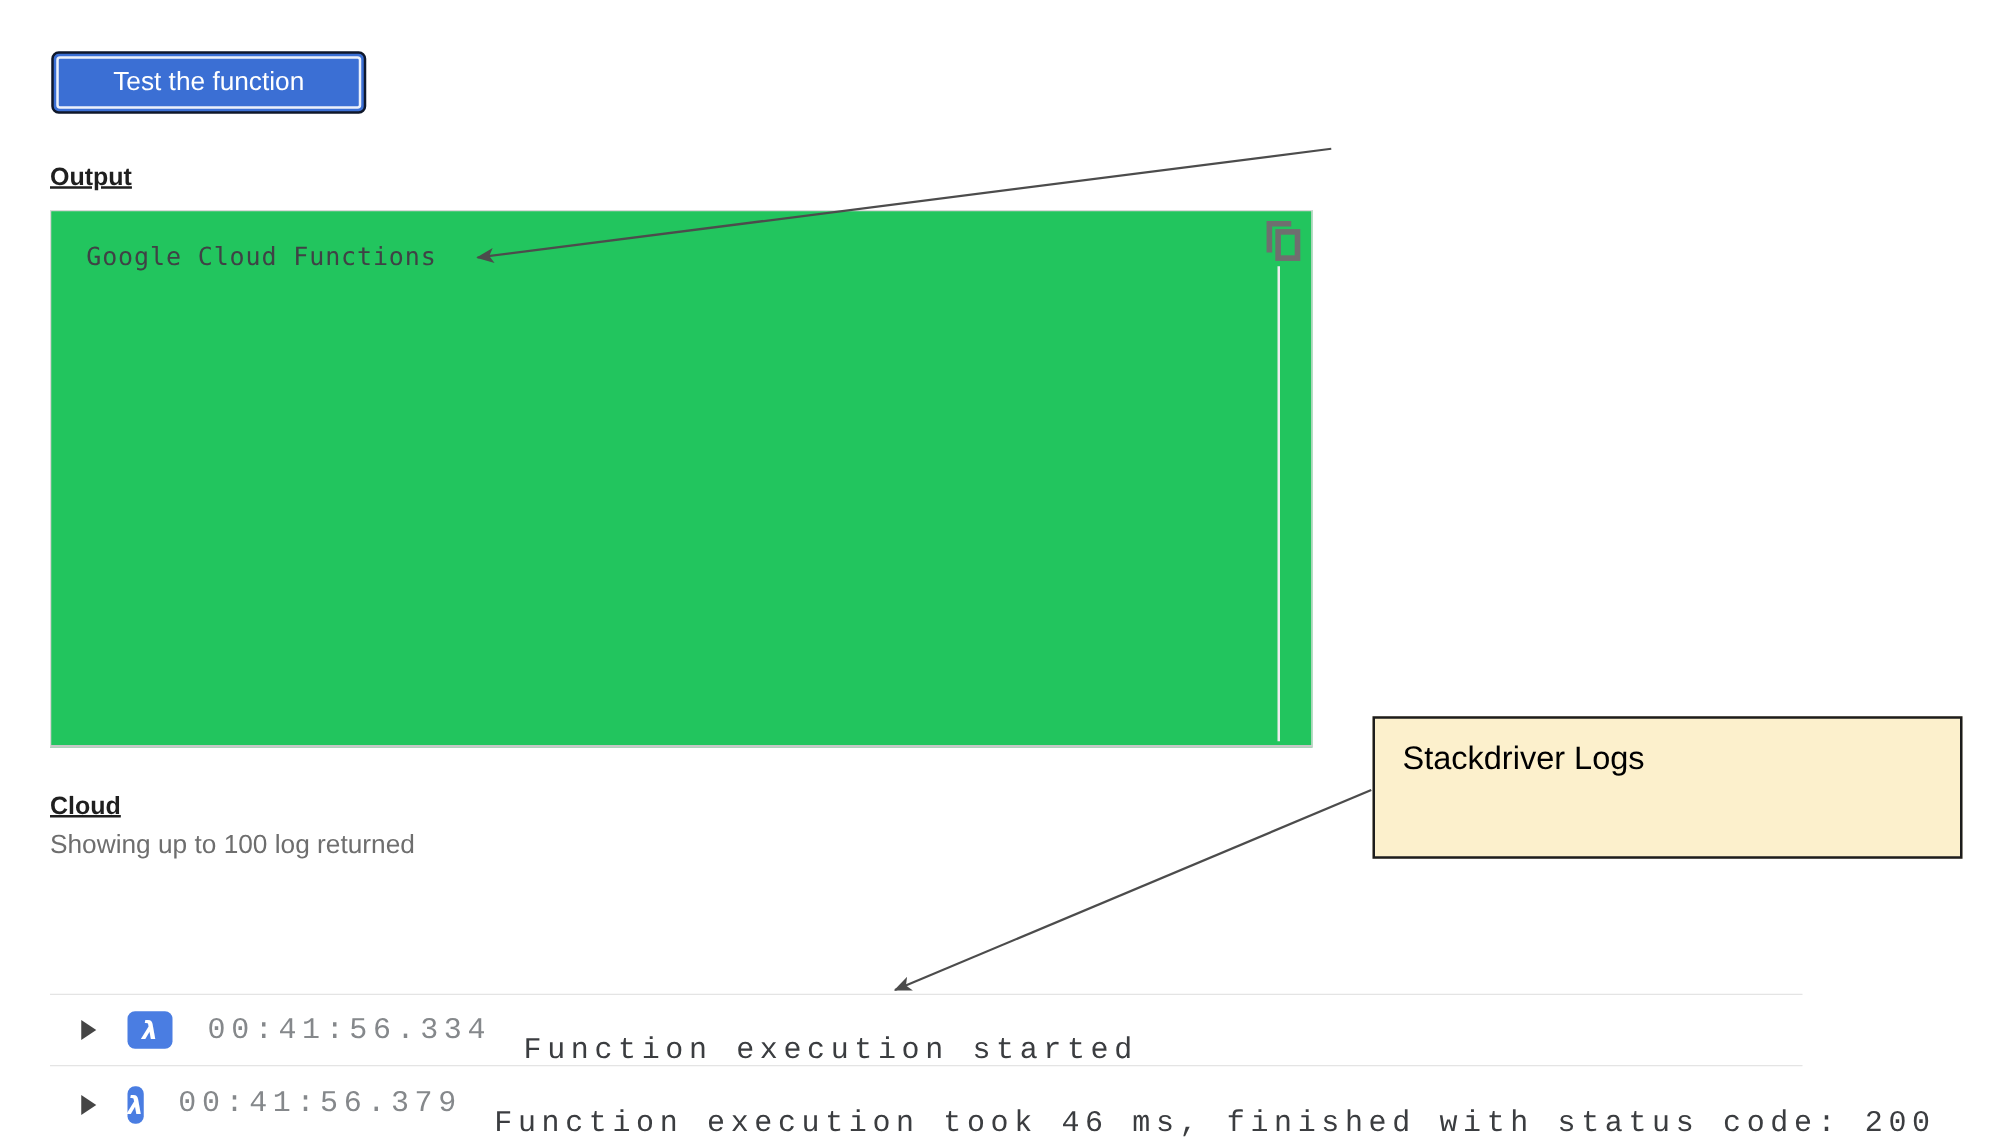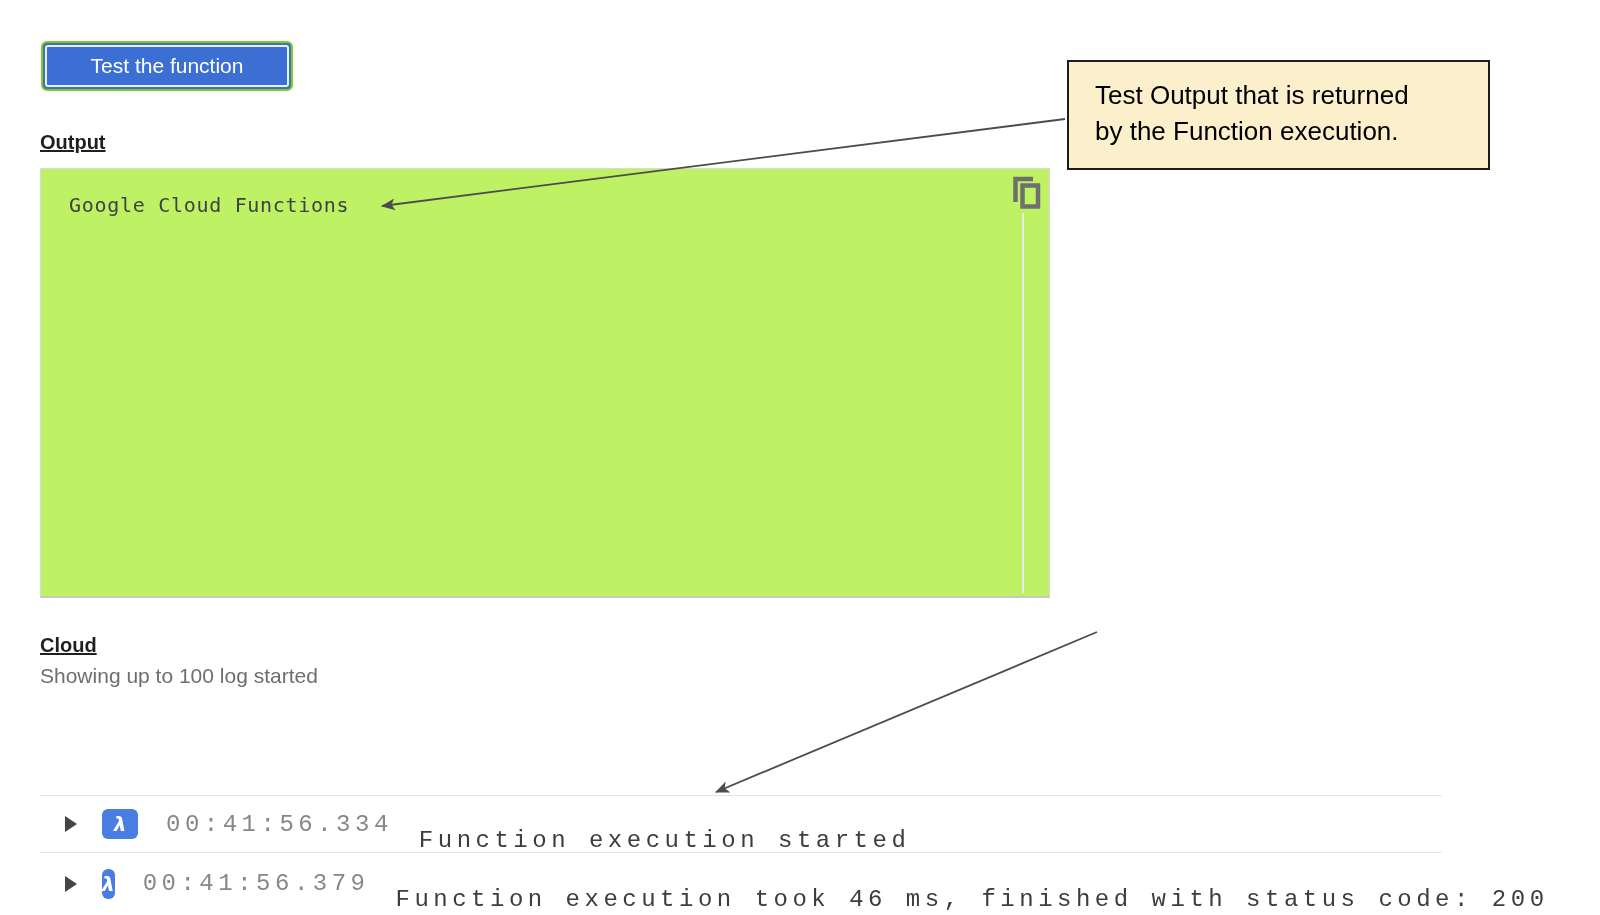--- a/index.html
+++ b/index.html
@@ -5,40 +5,40 @@
   * { margin:0; padding:0; box-sizing:border-box; }
   html,body { background:#ffffff; }
   .stage {
     position:relative; width:1600px; height:915px; overflow:hidden;
     background:#ffffff; font-family:"Liberation Sans", sans-serif;
   }
 
   
   .test-btn {
     position:absolute; left:41px; top:41px; width:252px; height:50px;
-    background:#3b6fd4; border:2px solid #84cc16; border-radius:6px;
+    background:#3b6fd4; border:2px solid #0f172a; border-radius:6px;
     color:#ffffff; font-size:21px; font-family:"Liberation Sans", sans-serif;
     cursor:pointer; text-align:center;
   }
   .test-btn::after {
     content:""; position:absolute; inset:2px;
     border:2px solid rgba(255,255,255,0.9); border-radius:3px;
     pointer-events:none;
   }
 
   .section-label {
     position:absolute; left:40px; font-size:20px; font-weight:bold; color:#1f1f1f;text-decoration:underline;
   }
   .output-label { top:131px; }
   .logs-label  { top:634px; }
 
   
   .output-box {
     position:absolute; left:40px; top:168px; width:1010px; height:430px;
-    background:#bef264; border:1px solid #d9d9d9; border-bottom:2px solid #c7c7c7;
+    background:#22c55e; border:1px solid #d9d9d9; border-bottom:2px solid #c7c7c7;
   }
   .output-text {
     position:absolute; left:28px; top:24px;
     font-family:"DejaVu Sans Mono", monospace; font-size:20px;
     letter-spacing:0.7px; color:#3f4245; white-space:pre;
   }
   .scroll-line {
     position:absolute; right:25px; top:44px; bottom:3px; width:2px; background:#ececec;
   }
   .copy-btn {
@@ -105,37 +105,36 @@
     <div class="output-text">Google Cloud Functions</div>
     <div class="scroll-line"></div>
     <button class="copy-btn">
       <svg width="33" height="38" viewBox="0 0 33 38">
         <path d="M5.5 28 V5 H23" fill="none" stroke="#6f6f6f" stroke-width="4.5"></path>
         <rect x="12.5" y="11.5" width="15.5" height="21" fill="none" stroke="#6f6f6f" stroke-width="4.5"></rect>
       </svg>
     </button>
   </div>
 
-  <div class="callout callout-output">Test Output that is returned
-by the Function execution.</div>
 
+  <div class="callout callout-logs">Stackdriver Logs</div>
 
   <svg class="arrows" width="1600" height="915">
     <defs>
       <marker id="ah" markerWidth="15" markerHeight="12" refX="13" refY="6" orient="auto" markerUnits="userSpaceOnUse">
         <path d="M0 0 L14 6 L0 12 L3.5 6 Z" fill="#4c4c4c"></path>
       </marker>
     </defs>
     <line x1="1065" y1="119" x2="382" y2="206" stroke="#4c4c4c" stroke-width="1.8" marker-end="url(#ah)"></line>
     <line x1="1097" y1="632" x2="716" y2="792" stroke="#4c4c4c" stroke-width="1.8" marker-end="url(#ah)"></line>
   </svg>
 
   <div class="section-label logs-label">Cloud</div>
 
-  <div class="logs-subtitle">Showing up to 100 log started</div>
+  <div class="logs-subtitle">Showing up to 100 log returned</div>
 
 
   <div class="log-list">
 
     <div class="log-row row-1">
       <span class="tri"></span>
       <span class="lam">λ</span>
       <span class="log-text time">00:41:56.334</span>
       <span class="log-text msg">Function execution started</span>
     </div>

